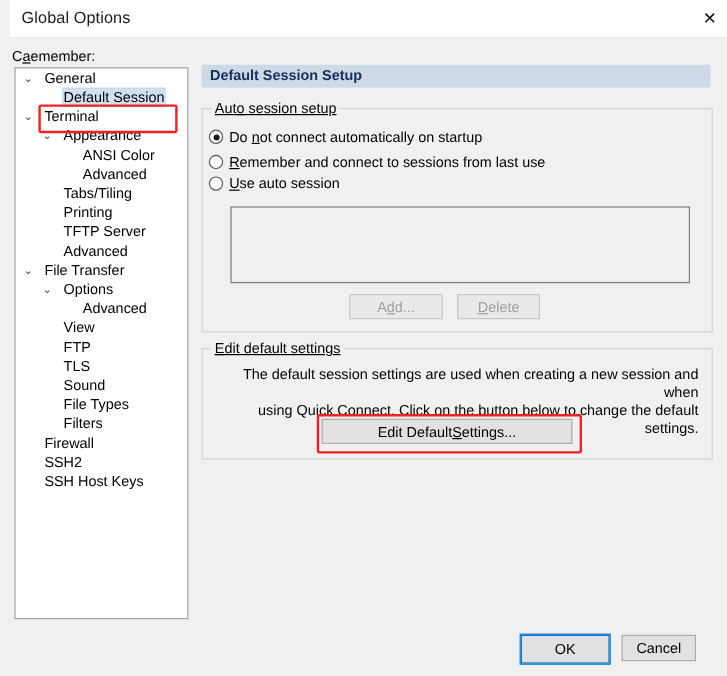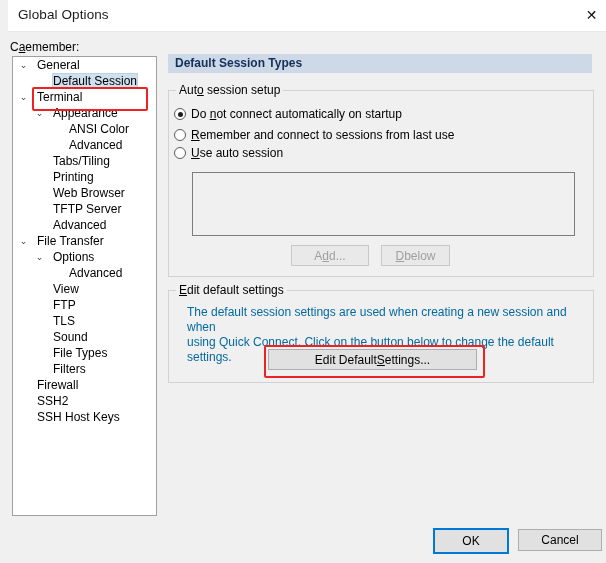--- a/index.html
+++ b/index.html
@@ -119,20 +119,21 @@
     background: transparent;
   }
   .groupbox > .gb-title {
     position: absolute;
     top: -8px;
     left: 7px;
     background: #f0f0f0;
     padding: 0 3px;
     font-size: 12px;
     color: #000;
+    text-decoration: underline;
   }
   .gb-title u { text-decoration: underline; }
 
   #group-auto {
     left: 168px; top: 90px;
     width: 424px; height: 185px;
   }
   #group-edit {
     left: 168px; top: 290px;
     width: 424px; height: 91px;
@@ -198,35 +199,36 @@
 
   #btn-add    { left: 291px; top: 245px; width: 78px; height: 21px; }
   #btn-delete { left: 381px; top: 245px; width: 69px; height: 21px; }
 
   #edit-desc {
     position: absolute;
     left: 187px; top: 305px;
     width: 395px;
     font-size: 12px;
     line-height: 15px;
-    color: #0369a1;
+    color: #000000;
+    text-align: right;
   }
   #btn-edit-default {
     left: 268px; top: 349px; width: 209px; height: 21px;
   }
 
   
   #btn-ok {
     left: 434px; top: 529px; width: 74px; height: 24px;
     border: 1px solid #0078d7;
     outline: 1px solid #0078d7;
     background: #e1e1e1;
   }
   #btn-cancel {
-    left: 518px; top: 529px; width: 84px; height: 22px;
+    left: 518px; top: 529px; width: 62px; height: 22px;
   }
 
   
   .annot {
     position: absolute;
     border: 2.5px solid #ee2222;
     border-radius: 2px;
     pointer-events: none;
   }
   #annot-tree { left: 32px; top: 87px;  width: 112px; height: 20px; }
@@ -248,39 +250,38 @@
 
 <div id="tree-panel">
     <div class="tree-item depth0"><span class="chev">⌄</span><span class="label">General</span></div>
     <div class="tree-item depth1 selected"><span class="label">Default Session</span></div>
     <div class="tree-item depth0"><span class="chev">⌄</span><span class="label">Terminal</span></div>
     <div class="tree-item depth1"><span class="chev">⌄</span><span class="label">Appearance</span></div>
     <div class="tree-item depth2"><span class="label">ANSI Color</span></div>
     <div class="tree-item depth2"><span class="label">Advanced</span></div>
     <div class="tree-item depth1"><span class="label">Tabs/Tiling</span></div>
     <div class="tree-item depth1"><span class="label">Printing</span></div>
-    <div class="tree-item depth1"><span class="label">Web Browser</span></div>
     <div class="tree-item depth1"><span class="label">TFTP Server</span></div>
     <div class="tree-item depth1"><span class="label">Advanced</span></div>
     <div class="tree-item depth0"><span class="chev">⌄</span><span class="label">File Transfer</span></div>
     <div class="tree-item depth1"><span class="chev">⌄</span><span class="label">Options</span></div>
     <div class="tree-item depth2"><span class="label">Advanced</span></div>
     <div class="tree-item depth1"><span class="label">View</span></div>
     <div class="tree-item depth1"><span class="label">FTP</span></div>
     <div class="tree-item depth1"><span class="label">TLS</span></div>
     <div class="tree-item depth1"><span class="label">Sound</span></div>
     <div class="tree-item depth1"><span class="label">File Types</span></div>
     <div class="tree-item depth1"><span class="label">Filters</span></div>
     <div class="tree-item depth0"><span class="label">Firewall</span></div>
     <div class="tree-item depth0"><span class="label">SSH2</span></div>
     <div class="tree-item depth0"><span class="label">SSH Host Keys</span></div>
   </div>
 
 <div id="content-pane">
-  <div id="section-header">Default Session Types</div>
+  <div id="section-header">Default Session Setup</div>
 </div>
 
 <div class="groupbox" id="group-auto">
   <div class="gb-title">
     <span>Aut</span><u>o</u><span> session setup</span>
   </div>
 </div>
 
 <div class="radio-row" style="left:174px; top:107px;">
   <span class="radio checked"></span>
@@ -300,21 +301,21 @@
 <div id="session-listbox"></div>
 
 <div class="btn disabled" id="btn-add">
     <span>A</span>
     <u>d</u>
     <span>d...</span>
   </div>
 <div class="btn disabled" id="btn-delete">
     <span></span>
     <u>D</u>
-    <span>below</span>
+    <span>elete</span>
   </div>
 
 <div class="groupbox" id="group-edit">
   <div class="gb-title">
     <span></span><u>E</u><span>dit default settings</span>
   </div>
 </div>
 
 <div id="edit-desc">
   <div>The default session settings are used when creating a new session and when</div>

